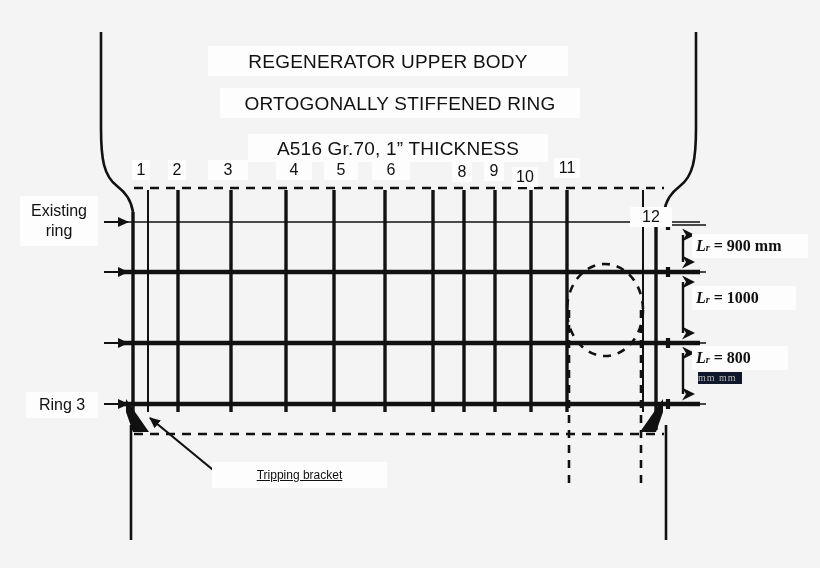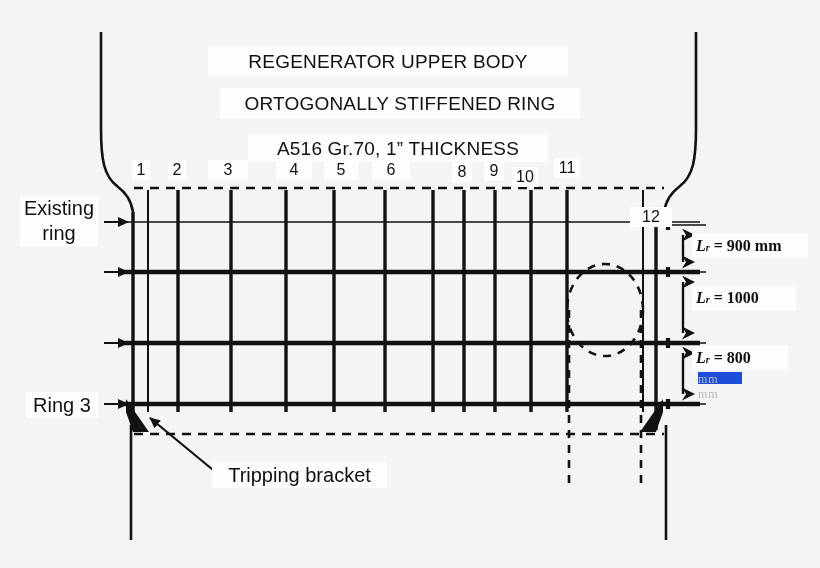--- a/index.html
+++ b/index.html
@@ -38,21 +38,21 @@
   .title-lbl {
     font-size: 19px;
     letter-spacing: 0.2px;
   }
   .colnum {
     font-size: 16px;
     background: #fdfdfd;
     color: #111;
   }
   .side-lbl {
-    font-size: 20px;
+    font-size: 16px;
     color: #111;
   }
   .side-lbl.two-line {
     flex-direction: column;
     line-height: 1.25;
   }
   .dim-lbl {
     font-family: "Liberation Serif", serif;
     font-size: 16px;
     font-weight: bold;
@@ -66,29 +66,30 @@
   }
   .dim-lbl sub {
     font-size: 10px;
     font-style: italic;
     font-weight: bold;
     vertical-align: baseline;
     position: relative;
     top: 2px;
   }
   .trip-lbl {
-    font-size: 20px;
+    font-size: 12px;
+    text-decoration: underline;
   }
   .faint {
     position: absolute;
     font-family: "Liberation Serif", serif;
-    font-size: 12px;
+    font-size: 10px;
     color: #b9b9b9;
     letter-spacing: 1px;
-    background: #1d4ed8;
+    background: #0f172a;
   }
 </style>
 </head>
 <body>
 
 <div id="stage">
 
   <svg class="diagram" viewBox="0 0 820 568">
     <defs>
       <marker id="arrH" markerWidth="12" markerHeight="12" refX="10" refY="5" orient="auto" markerUnits="userSpaceOnUse">

